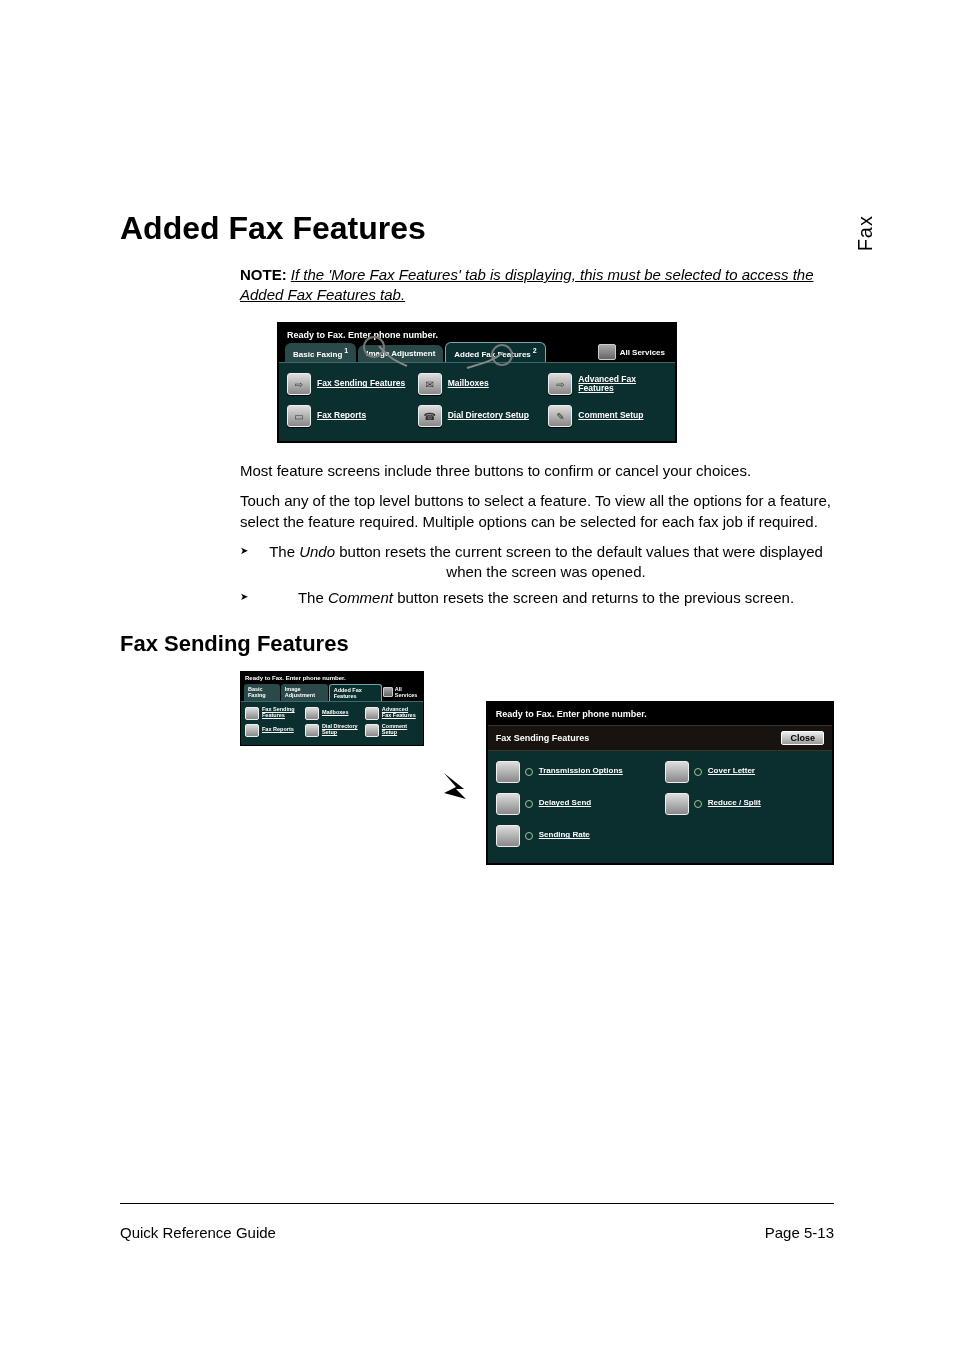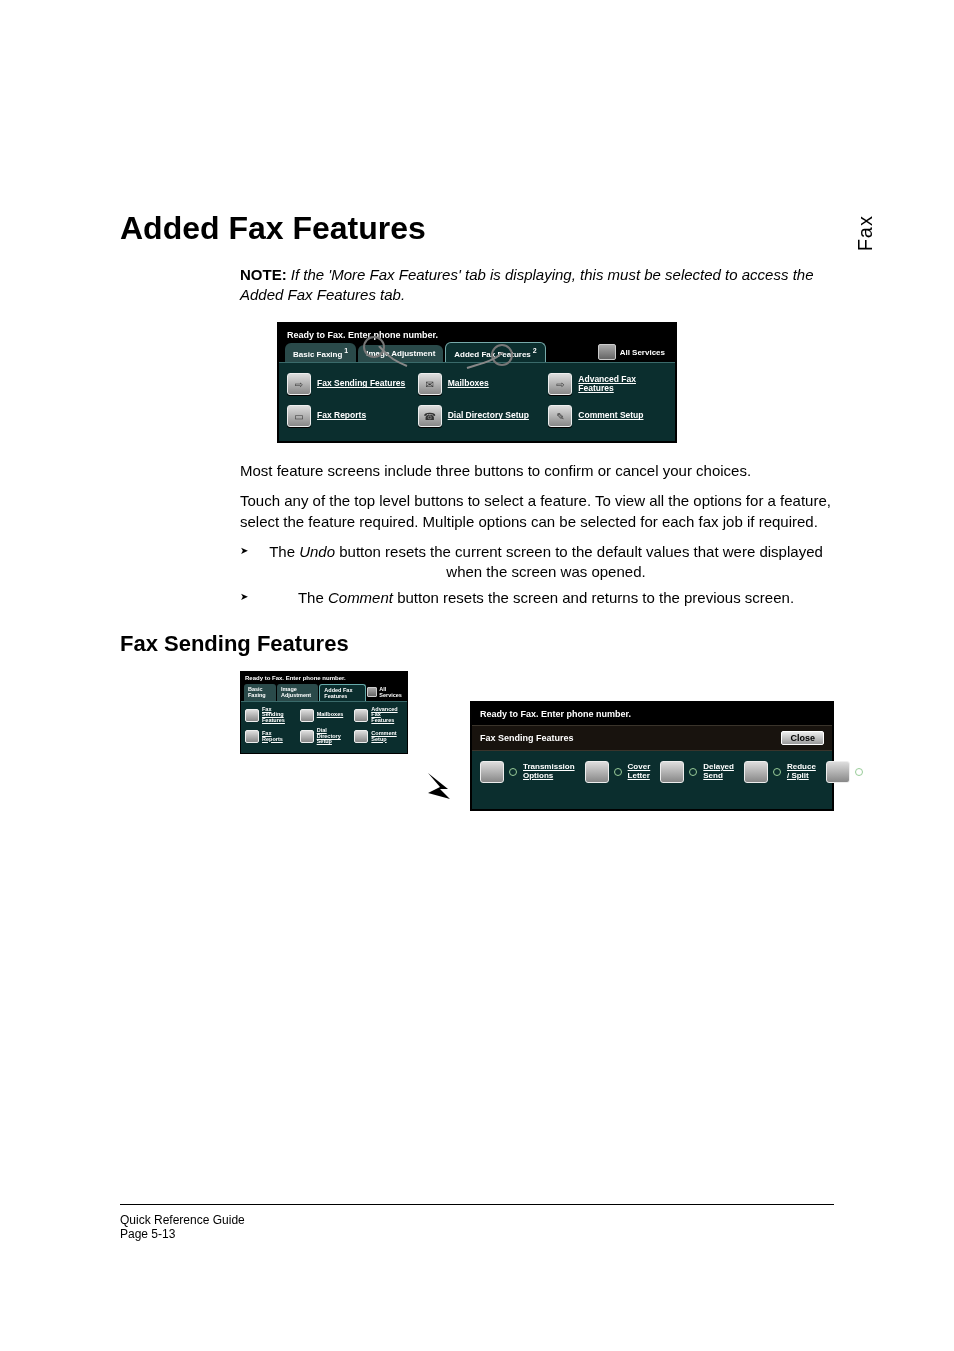--- a/index.html
+++ b/index.html
@@ -32,21 +32,21 @@
     margin: 0 0 18px 0;
     padding-top: 210px;
   }
   .body-text {
     margin-left: 120px;
     font-size: 15px;
     line-height: 1.35;
   }
   .body-text p { margin: 0 0 10px 0; }
   .note-label { font-weight: bold; }
-  .note-body { font-style: italic; }
+  .note-body { font-style: italic; text-decoration: underline; }
   .undo-i, .cancel-i, .save-i { font-style: italic; }
   .afx-i { font-style: italic; }
 
   ul.arrow-list {
     list-style: none;
     padding: 0;
     margin: 0 0 10px 0;
   }
   ul.arrow-list li {
     position: relative;
@@ -218,37 +218,37 @@
   }
   .detail .closebtn{
     background:linear-gradient(#eee,#999);
     color:#000;border:1px solid #fff;border-radius:2px;
     padding:1px 8px;font-size:9px;font-weight:bold;
   }
   .detail .dpanel{
     background:#0b2e2e;
     padding:10px 8px 16px 8px;
     display:grid;
-    grid-template-columns:1fr 1fr 1fr 1fr 1fr;
+    grid-template-columns:1fr 1fr;
     gap:10px 10px;
   }
   .detail .df{display:flex;gap:5px;align-items:center;}
   .detail .df .dic{width:22px;height:20px;background:linear-gradient(#ddd,#888);border:1px solid #eee;border-radius:3px;flex-shrink:0;}
   .detail .df .dlbl{font-size:8px;font-weight:bold;text-decoration:underline;line-height:1.1;}
   .detail .df .indicator{width:6px;height:6px;border:1px solid #9c9;border-radius:50%;margin-right:1px;flex-shrink:0;}
 
   
   .footer {
     position:absolute;
     left:120px; right:120px;
     bottom:110px;
     border-top:1px solid #000;
-    padding-top:8px;
-    font-size:12px;
-    display:flex;justify-content:space-between;flex-direction:column;
+    padding-top:20px;
+    font-size:15px;
+    display:flex;justify-content:space-between;
   }
 
   
   .callout {
     position:absolute;
     width:18px;height:18px;
     border:2px solid #777;
     border-radius:50%;
     pointer-events:none;
   }

